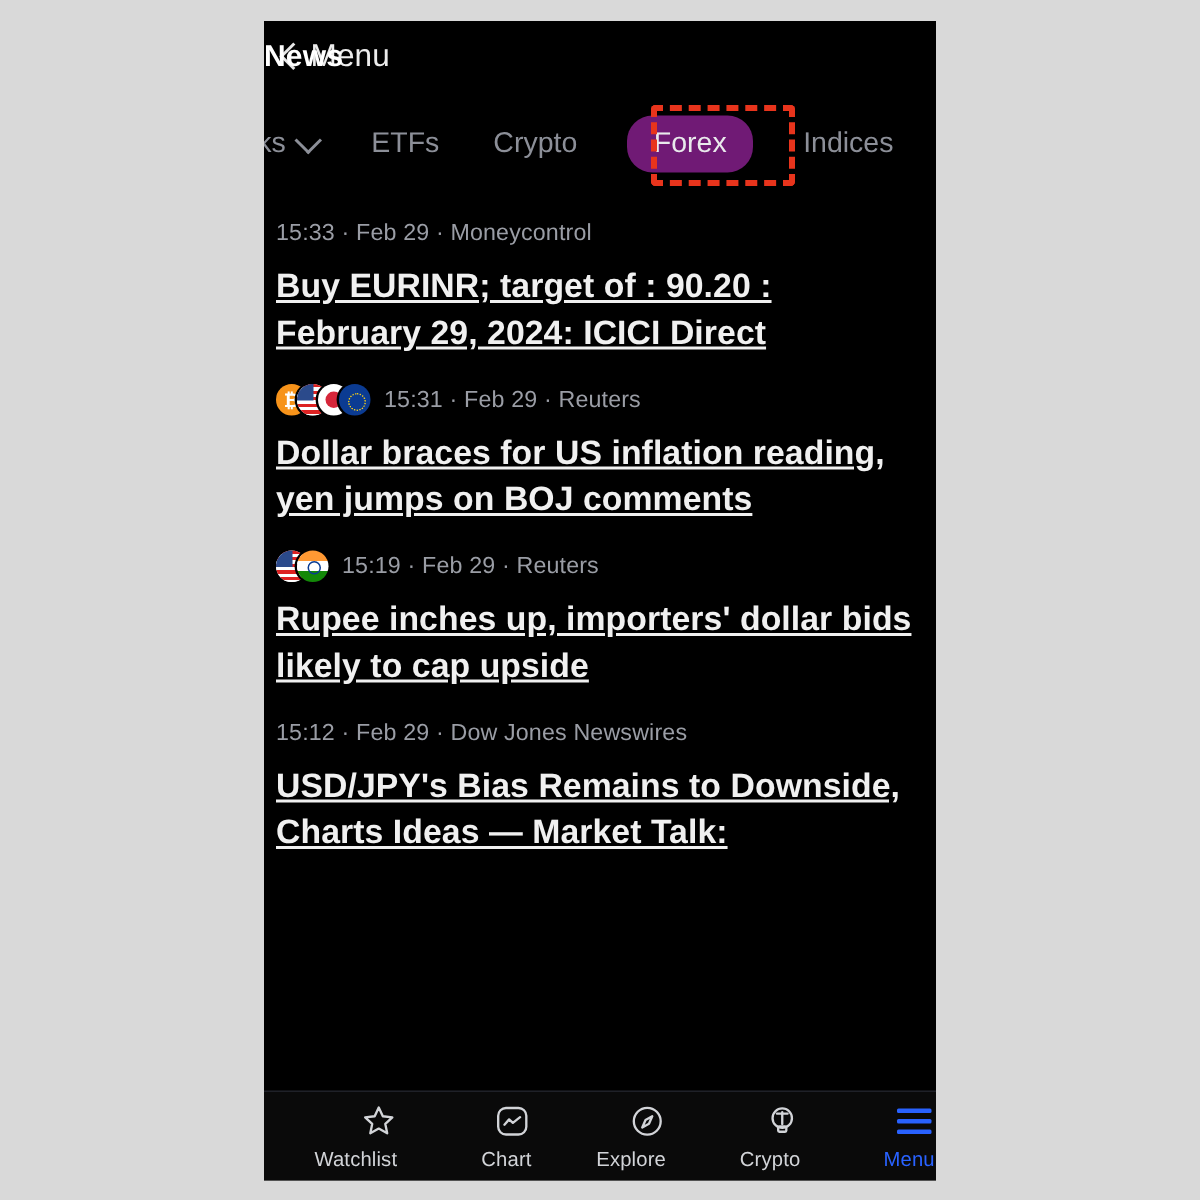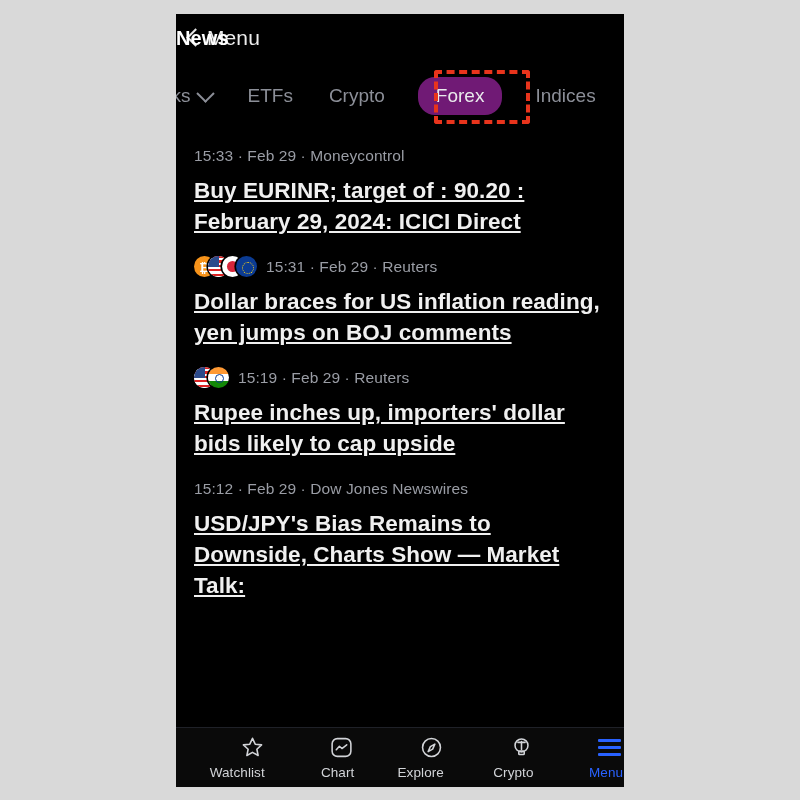--- a/index.html
+++ b/index.html
@@ -115,21 +115,21 @@
     color: #e9eaec;
     background: #701a75;
     border-radius: 17px;
     padding: 8px 18px;
   }
 
   
   .news-list {
     position: relative;
     background: #000000;
-    padding: 0 18px;
+    padding: 0 8px;
     height: 620px;
     overflow: hidden;
   }
   .news-item { padding-top: 19px; }
   .news-item.first { padding-top: 21px; }
 
   .meta-row {
     display: flex;
     align-items: center;
     gap: 9px;
@@ -354,21 +354,21 @@
           </span>
           <span class="meta-text">15:19 · Feb 29 · Reuters</span>
         </div>
         <div class="headline">Rupee inches up, importers' dollar bids likely to cap upside</div>
       </div>
 
       <div class="news-item">
         <div class="meta-row">
           <span class="meta-text">15:12 · Feb 29 · Dow Jones Newswires</span>
         </div>
-        <div class="headline">USD/JPY's Bias Remains to Downside, Charts Show — Market Talk:</div>
+        <div class="headline">USD/JPY's Bias Remains to Downside, Charts Ideas — Market Talk:</div>
       </div>
 
     </div>
 
     <div class="bottomnav">
 
       <div class="navitem">
         <svg class="nav-ico" viewBox="0 0 24 24">
           <path d="M12 3.2l2.6 5.6 6.1.7-4.5 4.2 1.2 6-5.4-3-5.4 3 1.2-6L3.3 9.5l6.1-.7z" fill="none" stroke="#d2d4d8" stroke-width="1.5" stroke-linejoin="round"></path>
         </svg>

